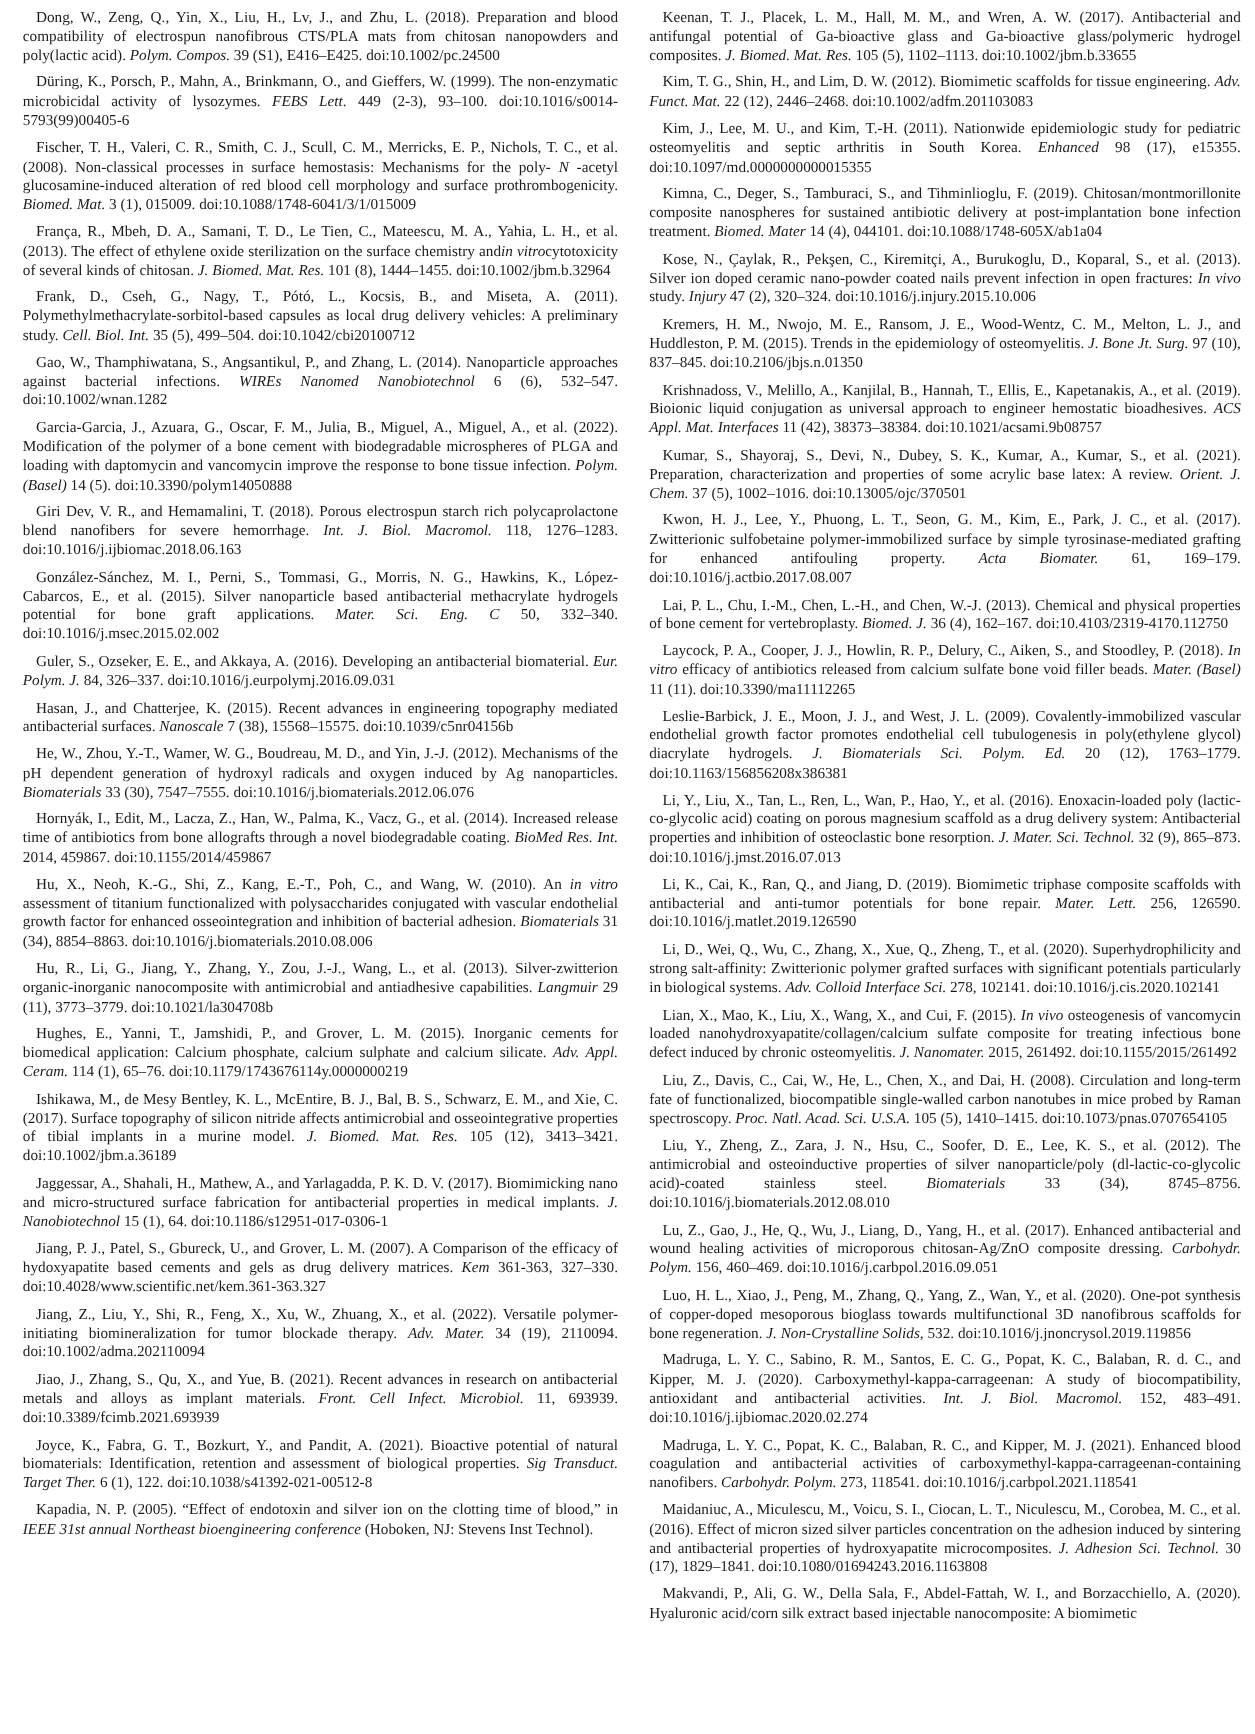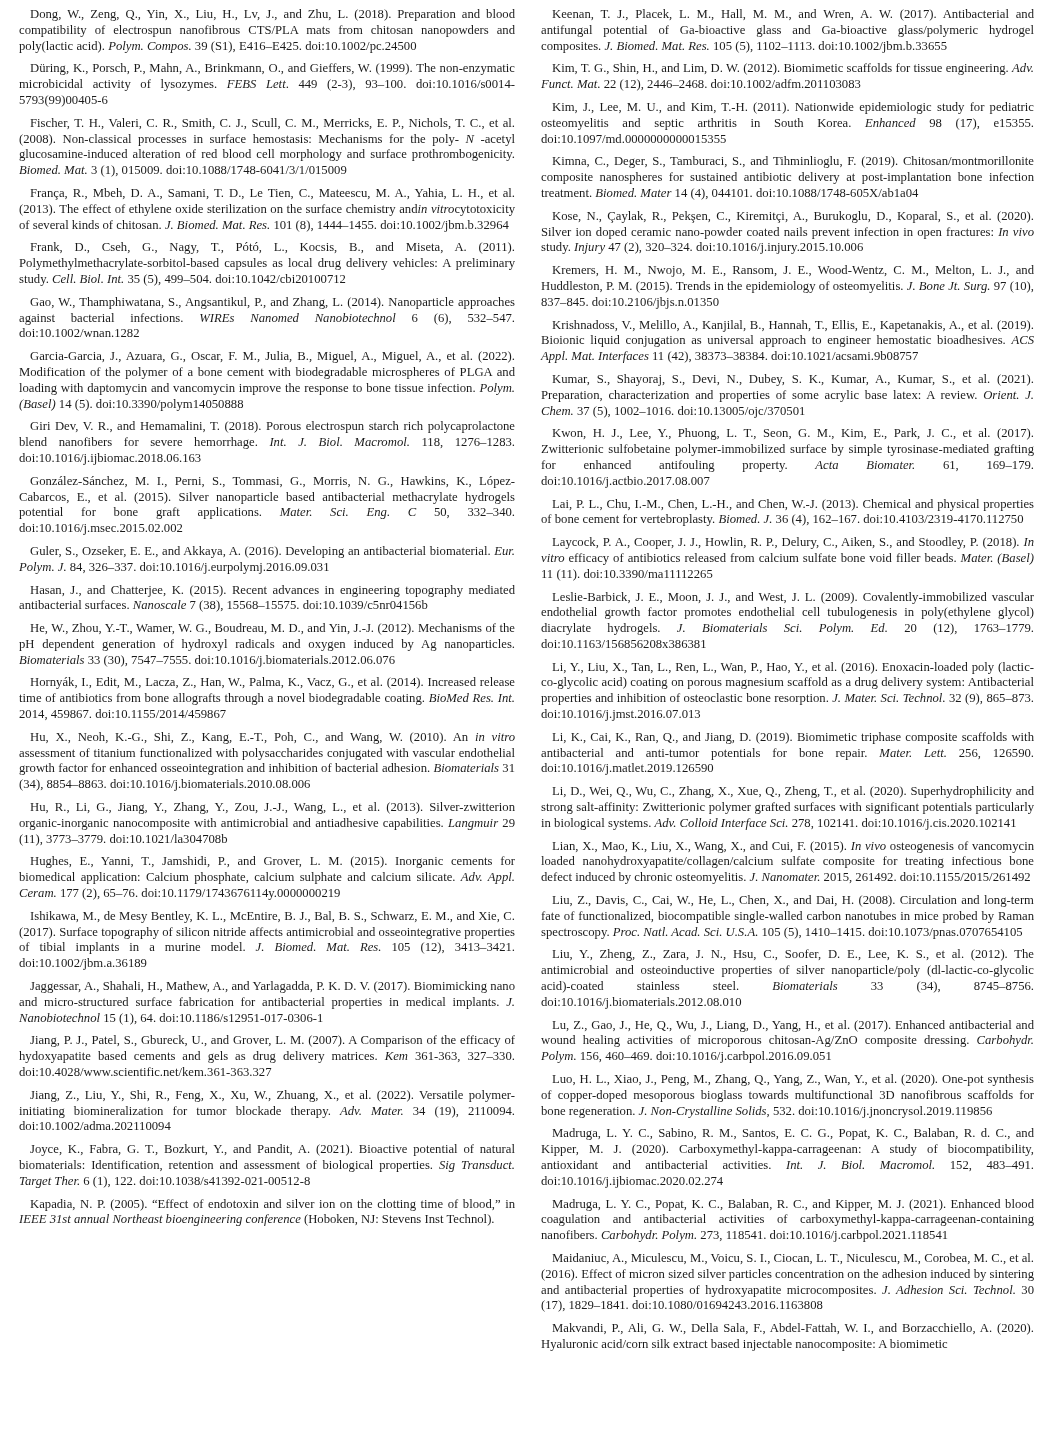--- a/index.html
+++ b/index.html
@@ -42,34 +42,35 @@
       <p class="ref"><span>Gao, W., Thamphiwatana, S., Angsantikul, P., and Zhang, L. (2014). Nanoparticle approaches against bacterial infections. </span><em>WIREs Nanomed Nanobiotechnol</em><span> 6 (6), 532–547. doi:10.1002/wnan.1282</span></p>
       <p class="ref"><span>Garcia-Garcia, J., Azuara, G., Oscar, F. M., Julia, B., Miguel, A., Miguel, A., et al. (2022). Modification of the polymer of a bone cement with biodegradable microspheres of PLGA and loading with daptomycin and vancomycin improve the response to bone tissue infection. </span><em>Polym. (Basel)</em><span> 14 (5). doi:10.3390/polym14050888</span></p>
       <p class="ref"><span>Giri Dev, V. R., and Hemamalini, T. (2018). Porous electrospun starch rich polycaprolactone blend nanofibers for severe hemorrhage. </span><em>Int. J. Biol. Macromol.</em><span> 118, 1276–1283. doi:10.1016/j.ijbiomac.2018.06.163</span></p>
       <p class="ref"><span>González-Sánchez, M. I., Perni, S., Tommasi, G., Morris, N. G., Hawkins, K., López-Cabarcos, E., et al. (2015). Silver nanoparticle based antibacterial methacrylate hydrogels potential for bone graft applications. </span><em>Mater. Sci. Eng. C</em><span> 50, 332–340. doi:10.1016/j.msec.2015.02.002</span></p>
       <p class="ref"><span>Guler, S., Ozseker, E. E., and Akkaya, A. (2016). Developing an antibacterial biomaterial. </span><em>Eur. Polym. J.</em><span> 84, 326–337. doi:10.1016/j.eurpolymj.2016.09.031</span></p>
       <p class="ref"><span>Hasan, J., and Chatterjee, K. (2015). Recent advances in engineering topography mediated antibacterial surfaces. </span><em>Nanoscale</em><span> 7 (38), 15568–15575. doi:10.1039/c5nr04156b</span></p>
       <p class="ref"><span>He, W., Zhou, Y.-T., Wamer, W. G., Boudreau, M. D., and Yin, J.-J. (2012). Mechanisms of the pH dependent generation of hydroxyl radicals and oxygen induced by Ag nanoparticles. </span><em>Biomaterials</em><span> 33 (30), 7547–7555. doi:10.1016/j.biomaterials.2012.06.076</span></p>
       <p class="ref"><span>Hornyák, I., Edit, M., Lacza, Z., Han, W., Palma, K., Vacz, G., et al. (2014). Increased release time of antibiotics from bone allografts through a novel biodegradable coating. </span><em>BioMed Res. Int.</em><span> 2014, 459867. doi:10.1155/2014/459867</span></p>
       <p class="ref"><span>Hu, X., Neoh, K.-G., Shi, Z., Kang, E.-T., Poh, C., and Wang, W. (2010). An </span><em>in vitro</em><span> assessment of titanium functionalized with polysaccharides conjugated with vascular endothelial growth factor for enhanced osseointegration and inhibition of bacterial adhesion. </span><em>Biomaterials</em><span> 31 (34), 8854–8863. doi:10.1016/j.biomaterials.2010.08.006</span></p>
       <p class="ref"><span>Hu, R., Li, G., Jiang, Y., Zhang, Y., Zou, J.-J., Wang, L., et al. (2013). Silver-zwitterion organic-inorganic nanocomposite with antimicrobial and antiadhesive capabilities. </span><em>Langmuir</em><span> 29 (11), 3773–3779. doi:10.1021/la304708b</span></p>
-      <p class="ref"><span>Hughes, E., Yanni, T., Jamshidi, P., and Grover, L. M. (2015). Inorganic cements for biomedical application: Calcium phosphate, calcium sulphate and calcium silicate. </span><em>Adv. Appl. Ceram.</em><span> 177 (2), 65–76. doi:10.1179/1743676114y.0000000219</span></p>
+      <p class="ref"><span>Hughes, E., Yanni, T., Jamshidi, P., and Grover, L. M. (2015). Inorganic cements for biomedical application: Calcium phosphate, calcium sulphate and calcium silicate. </span><em>Adv. Appl. Ceram.</em><span> 114 (1), 65–76. doi:10.1179/1743676114y.0000000219</span></p>
       <p class="ref"><span>Ishikawa, M., de Mesy Bentley, K. L., McEntire, B. J., Bal, B. S., Schwarz, E. M., and Xie, C. (2017). Surface topography of silicon nitride affects antimicrobial and osseointegrative properties of tibial implants in a murine model. </span><em>J. Biomed. Mat. Res.</em><span> 105 (12), 3413–3421. doi:10.1002/jbm.a.36189</span></p>
       <p class="ref"><span>Jaggessar, A., Shahali, H., Mathew, A., and Yarlagadda, P. K. D. V. (2017). Biomimicking nano and micro-structured surface fabrication for antibacterial properties in medical implants. </span><em>J. Nanobiotechnol</em><span> 15 (1), 64. doi:10.1186/s12951-017-0306-1</span></p>
       <p class="ref"><span>Jiang, P. J., Patel, S., Gbureck, U., and Grover, L. M. (2007). A Comparison of the efficacy of hydoxyapatite based cements and gels as drug delivery matrices. </span><em>Kem</em><span> 361-363, 327–330. doi:10.4028/www.scientific.net/kem.361-363.327</span></p>
       <p class="ref"><span>Jiang, Z., Liu, Y., Shi, R., Feng, X., Xu, W., Zhuang, X., et al. (2022). Versatile polymer-initiating biomineralization for tumor blockade therapy. </span><em>Adv. Mater.</em><span> 34 (19), 2110094. doi:10.1002/adma.202110094</span></p>
+      <p class="ref"><span>Jiao, J., Zhang, S., Qu, X., and Yue, B. (2021). Recent advances in research on antibacterial metals and alloys as implant materials. </span><em>Front. Cell Infect. Microbiol.</em><span> 11, 693939. doi:10.3389/fcimb.2021.693939</span></p>
       <p class="ref"><span>Joyce, K., Fabra, G. T., Bozkurt, Y., and Pandit, A. (2021). Bioactive potential of natural biomaterials: Identification, retention and assessment of biological properties. </span><em>Sig Transduct. Target Ther.</em><span> 6 (1), 122. doi:10.1038/s41392-021-00512-8</span></p>
       <p class="ref"><span>Kapadia, N. P. (2005). “Effect of endotoxin and silver ion on the clotting time of blood,” in </span><em>IEEE 31st annual Northeast bioengineering conference</em><span> (Hoboken, NJ: Stevens Inst Technol).</span></p>
     </div>
   <div class="col right">
       <p class="ref"><span>Keenan, T. J., Placek, L. M., Hall, M. M., and Wren, A. W. (2017). Antibacterial and antifungal potential of Ga-bioactive glass and Ga-bioactive glass/polymeric hydrogel composites. </span><em>J. Biomed. Mat. Res.</em><span> 105 (5), 1102–1113. doi:10.1002/jbm.b.33655</span></p>
       <p class="ref"><span>Kim, T. G., Shin, H., and Lim, D. W. (2012). Biomimetic scaffolds for tissue engineering. </span><em>Adv. Funct. Mat.</em><span> 22 (12), 2446–2468. doi:10.1002/adfm.201103083</span></p>
       <p class="ref"><span>Kim, J., Lee, M. U., and Kim, T.-H. (2011). Nationwide epidemiologic study for pediatric osteomyelitis and septic arthritis in South Korea. </span><em>Enhanced</em><span> 98 (17), e15355. doi:10.1097/md.0000000000015355</span></p>
       <p class="ref"><span>Kimna, C., Deger, S., Tamburaci, S., and Tihminlioglu, F. (2019). Chitosan/montmorillonite composite nanospheres for sustained antibiotic delivery at post-implantation bone infection treatment. </span><em>Biomed. Mater</em><span> 14 (4), 044101. doi:10.1088/1748-605X/ab1a04</span></p>
-      <p class="ref"><span>Kose, N., Çaylak, R., Pekşen, C., Kiremitçi, A., Burukoglu, D., Koparal, S., et al. (2020). Silver ion doped ceramic nano-powder coated nails prevent infection in open fractures: </span><em>In vivo</em><span> study. </span><em>Injury</em><span> 47 (2), 320–324. doi:10.1016/j.injury.2015.10.006</span></p>
+      <p class="ref"><span>Kose, N., Çaylak, R., Pekşen, C., Kiremitçi, A., Burukoglu, D., Koparal, S., et al. (2013). Silver ion doped ceramic nano-powder coated nails prevent infection in open fractures: </span><em>In vivo</em><span> study. </span><em>Injury</em><span> 47 (2), 320–324. doi:10.1016/j.injury.2015.10.006</span></p>
       <p class="ref"><span>Kremers, H. M., Nwojo, M. E., Ransom, J. E., Wood-Wentz, C. M., Melton, L. J., and Huddleston, P. M. (2015). Trends in the epidemiology of osteomyelitis. </span><em>J. Bone Jt. Surg.</em><span> 97 (10), 837–845. doi:10.2106/jbjs.n.01350</span></p>
       <p class="ref"><span>Krishnadoss, V., Melillo, A., Kanjilal, B., Hannah, T., Ellis, E., Kapetanakis, A., et al. (2019). Bioionic liquid conjugation as universal approach to engineer hemostatic bioadhesives. </span><em>ACS Appl. Mat. Interfaces</em><span> 11 (42), 38373–38384. doi:10.1021/acsami.9b08757</span></p>
       <p class="ref"><span>Kumar, S., Shayoraj, S., Devi, N., Dubey, S. K., Kumar, A., Kumar, S., et al. (2021). Preparation, characterization and properties of some acrylic base latex: A review. </span><em>Orient. J. Chem.</em><span> 37 (5), 1002–1016. doi:10.13005/ojc/370501</span></p>
       <p class="ref"><span>Kwon, H. J., Lee, Y., Phuong, L. T., Seon, G. M., Kim, E., Park, J. C., et al. (2017). Zwitterionic sulfobetaine polymer-immobilized surface by simple tyrosinase-mediated grafting for enhanced antifouling property. </span><em>Acta Biomater.</em><span> 61, 169–179. doi:10.1016/j.actbio.2017.08.007</span></p>
       <p class="ref"><span>Lai, P. L., Chu, I.-M., Chen, L.-H., and Chen, W.-J. (2013). Chemical and physical properties of bone cement for vertebroplasty. </span><em>Biomed. J.</em><span> 36 (4), 162–167. doi:10.4103/2319-4170.112750</span></p>
       <p class="ref"><span>Laycock, P. A., Cooper, J. J., Howlin, R. P., Delury, C., Aiken, S., and Stoodley, P. (2018). </span><em>In vitro</em><span> efficacy of antibiotics released from calcium sulfate bone void filler beads. </span><em>Mater. (Basel)</em><span> 11 (11). doi:10.3390/ma11112265</span></p>
       <p class="ref"><span>Leslie-Barbick, J. E., Moon, J. J., and West, J. L. (2009). Covalently-immobilized vascular endothelial growth factor promotes endothelial cell tubulogenesis in poly(ethylene glycol) diacrylate hydrogels. </span><em>J. Biomaterials Sci. Polym. Ed.</em><span> 20 (12), 1763–1779. doi:10.1163/156856208x386381</span></p>
       <p class="ref"><span>Li, Y., Liu, X., Tan, L., Ren, L., Wan, P., Hao, Y., et al. (2016). Enoxacin-loaded poly (lactic-co-glycolic acid) coating on porous magnesium scaffold as a drug delivery system: Antibacterial properties and inhibition of osteoclastic bone resorption. </span><em>J. Mater. Sci. Technol.</em><span> 32 (9), 865–873. doi:10.1016/j.jmst.2016.07.013</span></p>
       <p class="ref"><span>Li, K., Cai, K., Ran, Q., and Jiang, D. (2019). Biomimetic triphase composite scaffolds with antibacterial and anti-tumor potentials for bone repair. </span><em>Mater. Lett.</em><span> 256, 126590. doi:10.1016/j.matlet.2019.126590</span></p>
       <p class="ref"><span>Li, D., Wei, Q., Wu, C., Zhang, X., Xue, Q., Zheng, T., et al. (2020). Superhydrophilicity and strong salt-affinity: Zwitterionic polymer grafted surfaces with significant potentials particularly in biological systems. </span><em>Adv. Colloid Interface Sci.</em><span> 278, 102141. doi:10.1016/j.cis.2020.102141</span></p>

